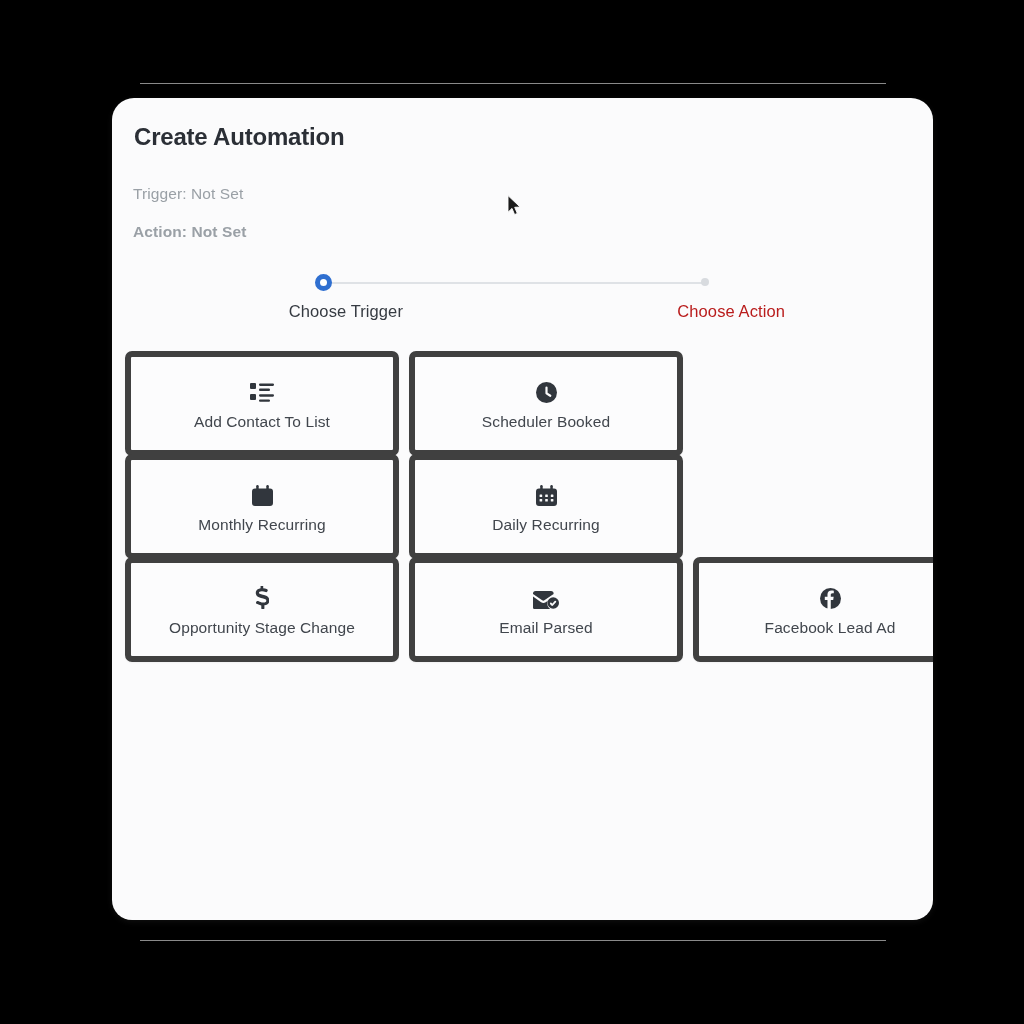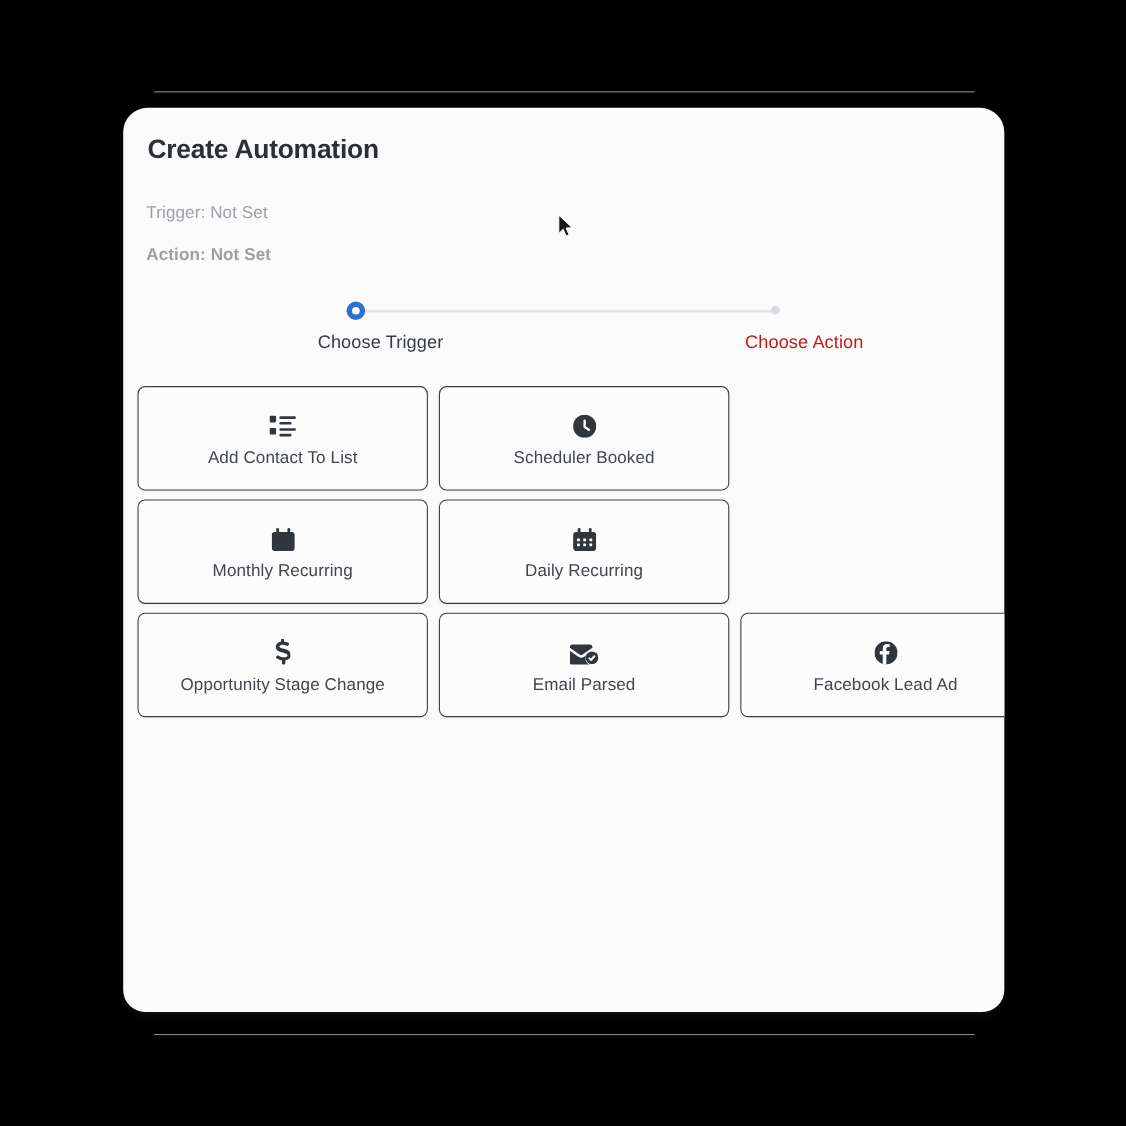--- a/index.html
+++ b/index.html
@@ -34,20 +34,21 @@
   #panel {
     position: absolute;
     left: 112px;
     top: 98px;
     width: 801px;
     height: 822px;
     background: #fbfbfc;
     border-radius: 22px 22px 20px 20px;
     overflow: hidden;
     box-shadow: 0 2px 6px rgba(255,255,255,0.06);
+    padding-left: 20px;
   }
 
   .panel-inner {
     position: absolute;
     inset: 0;
     padding: 0;
   }
 
   .title {
     position: absolute;
@@ -132,21 +133,21 @@
   .grid-row {
     display: flex;
     gap: 10px;
     margin-bottom: 2px;
     height: 101px;
   }
   .card {
     flex: 0 0 262px;
     height: 93px;
     background: #fcfcfd;
-    border: 1px solid #404040;
+    border: 6px solid #404040;
     border-radius: 7px;
     display: flex;
     flex-direction: column;
     align-items: center;
     justify-content: center;
     box-shadow: 0 1px 2px rgba(20,24,32,0.045);
     cursor: pointer;
   }
   .card-icon {
     height: 26px;

